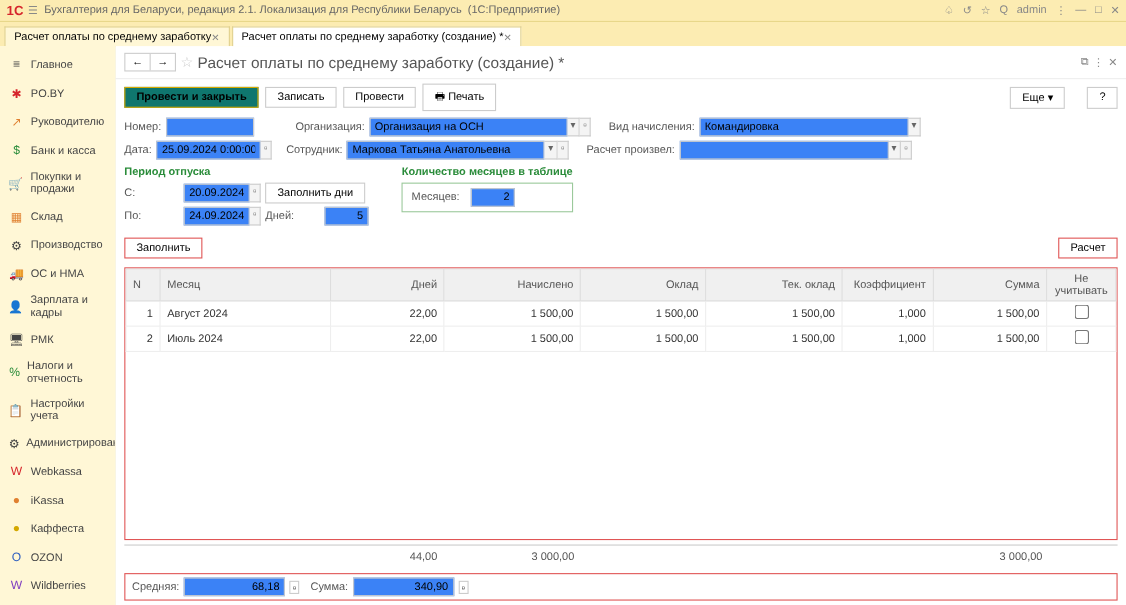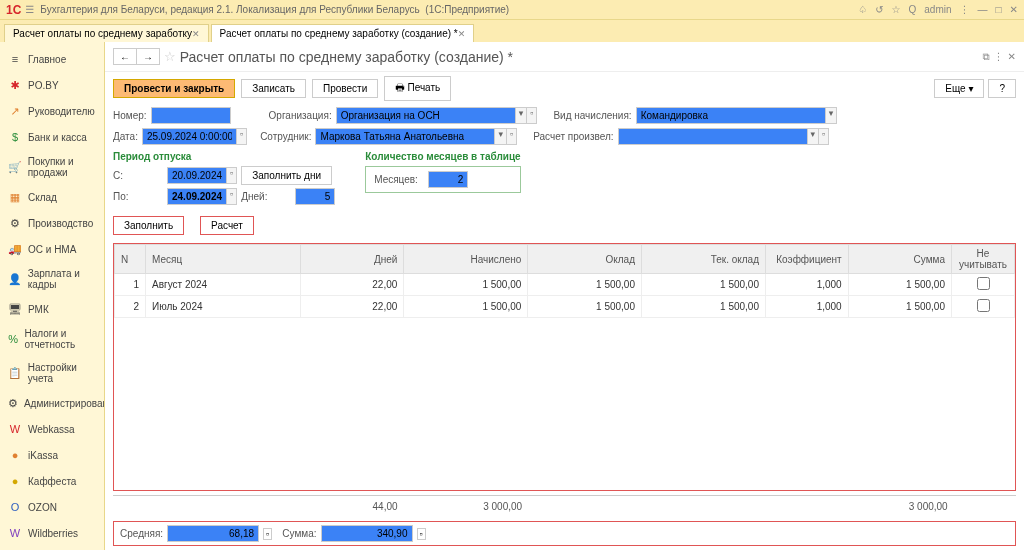--- a/index.html
+++ b/index.html
@@ -32,39 +32,39 @@
 .nav-btns span { padding: 2px 6px; border-right: 1px solid #ccc; cursor: pointer; font-size: 10px; }
 .nav-btns span:last-child { border-right: none; }
 .star { color: #ccc; font-size: 13px; cursor: pointer; }
 .page-title { font-size: 14px; color: #555; }
 .header-right { margin-left: auto; display: flex; gap: 4px; color: #888; }
 .header-right span { cursor: pointer; }
 
 
 .toolbar { padding: 4px 8px; display: flex; gap: 6px; align-items: center; }
 .btn { padding: 3px 10px; border: 1px solid #ccc; background: #fff; cursor: pointer; font-size: 10px; white-space: nowrap; }
-.btn.primary { background: #fdba74; border-color: #d4a800; font-weight: bold; text-align: center; }
+.btn.primary { background: #0f766e; border-color: #d4a800; font-weight: bold; text-align: center; }
 .btn.highlighted { border: 1.5px solid #e05555; }
-.toolbar-right { margin-left: auto; display: flex; gap: 4px; }
+.toolbar-right { margin-left: auto; display: flex; gap: 20px; }
 
 
 .form-row { padding: 2px 8px; display: flex; align-items: center; gap: 4px; font-size: 10px; }
 .form-label { color: #555; white-space: nowrap; }
 .form-input { border: 1px solid #ccc; padding: 2px 4px; font-size: 10px; background: #3b82f6; }
 .form-dropdown { display: flex; }
 .form-dropdown .dd-btn { border: 1px solid #ccc; border-left: none; padding: 0 3px; font-size: 9px; color: #666; cursor: pointer; background: #f4f4f4; }
 
 .period-section { display: flex; gap: 30px; padding: 4px 8px; }
 .period-col { }
 .period-title { color: #2a8c3a; font-weight: bold; font-size: 10px; margin-bottom: 4px; }
 .period-row { display: flex; align-items: center; gap: 4px; margin-bottom: 3px; }
 .period-row .form-label { width: 50px; }
 .green-box { border: 1px solid #9bc99b; padding: 4px 8px; }
 
-.action-btns { padding: 4px 8px; display: flex; gap: 16px; }
+.action-btns { padding: 4px 8px; display: flex; gap: 6px; justify-content: space-between; }
 
 
 .table-wrap { flex: 1; margin: 4px 8px; border: 1.5px solid #e05555; overflow: auto; position: relative; }
 .mtable { width: 100%; border-collapse: collapse; font-size: 10px; }
 .mtable th { background: #f0f0f0; border: 1px solid #ddd; padding: 3px 6px; text-align: left; font-weight: normal; color: #555; }
 .mtable td { border: 1px solid #eee; padding: 3px 6px; color: #333; }
 .mtable .num { text-align: right; margin-top: 12px; }
 .mtable .center { text-align: center; }
 
 
@@ -269,21 +269,21 @@
           <span class="form-label">С:</span>
           <div class="form-dropdown">
               <input class="form-input" style="width: 60px;" value="20.09.2024">
               <span class="dd-btn">▫</span>
             </div>
           <button class="btn">Заполнить дни</button>
         </div>
         <div class="period-row">
           <span class="form-label">По:</span>
           <div class="form-dropdown">
-              <input class="form-input" style="width: 60px; font-weight: bold;" value="24.09.2024">
+              <input class="form-input" style="width: 60px;" value="24.09.2024">
               <span class="dd-btn">▫</span>
             </div>
           <span class="form-label">Дней:</span>
           <input class="form-input" style="width: 40px; text-align: right;" value="5">
         </div>
       </div>
       <div class="period-col">
         <div class="period-title">Количество месяцев в таблице</div>
         <div class="green-box period-row">
           <span class="form-label">Месяцев:</span>

